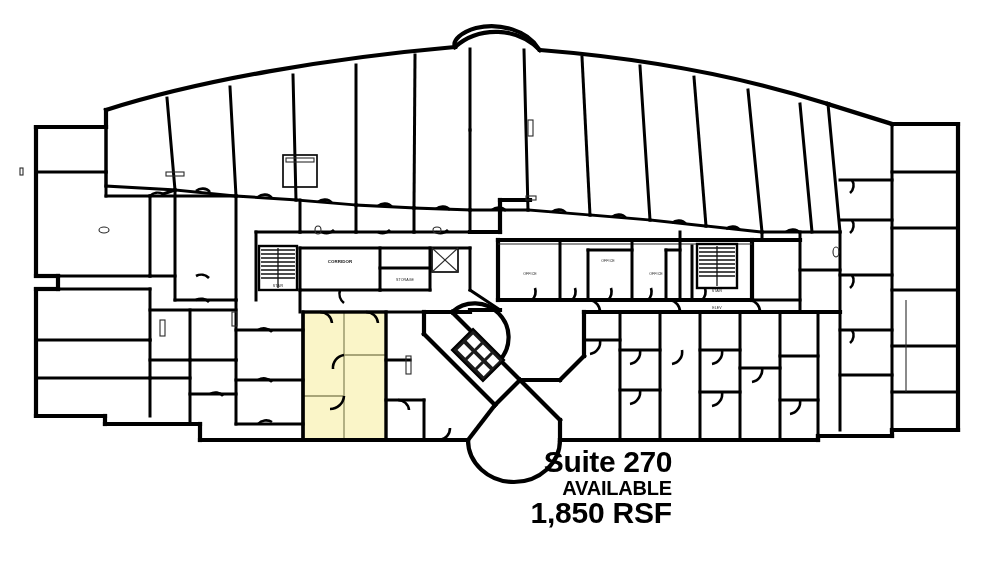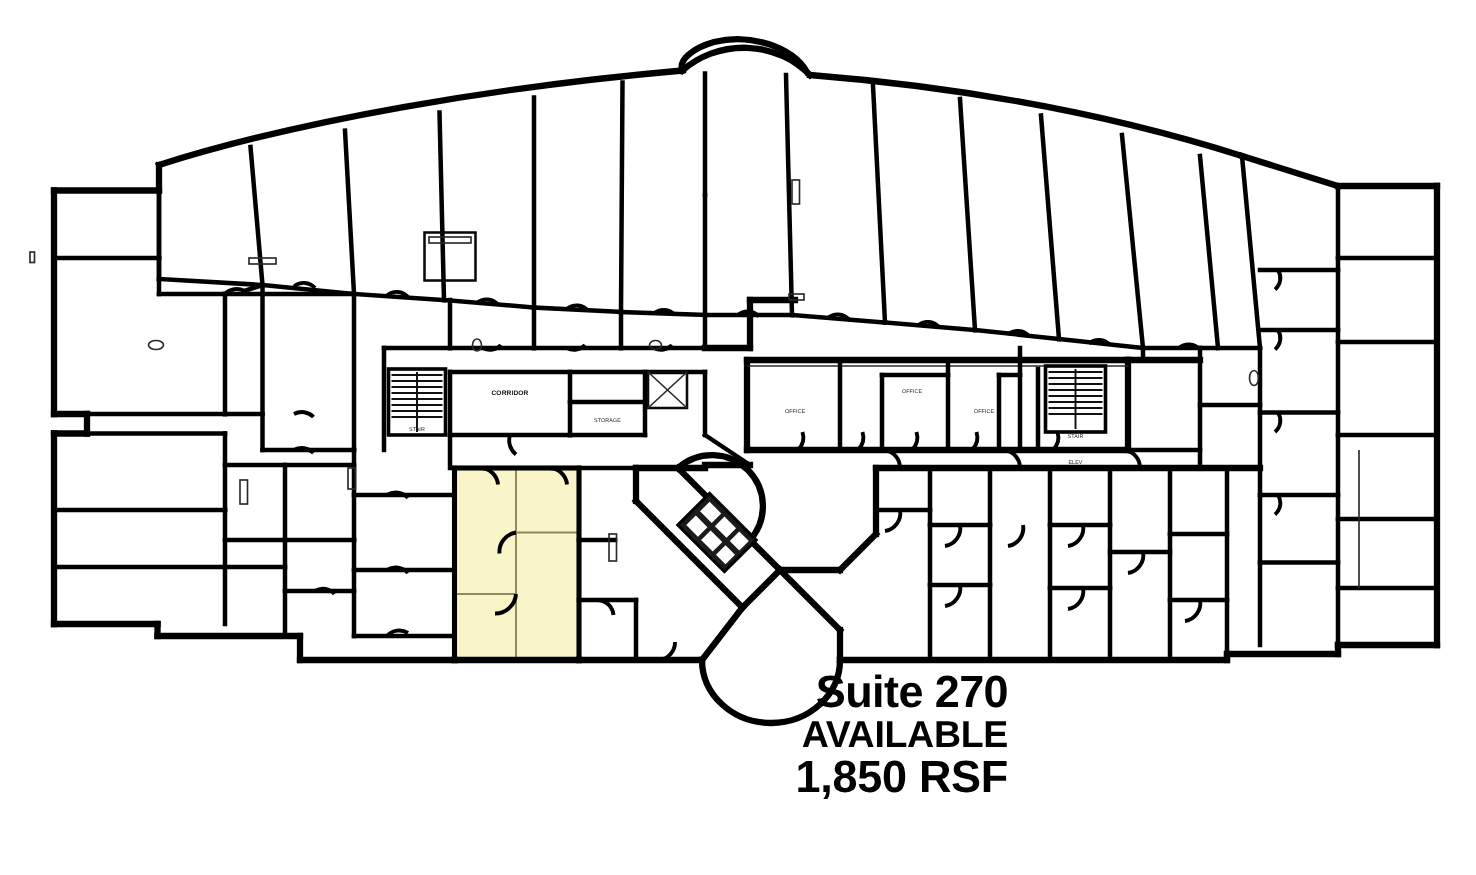--- a/index.html
+++ b/index.html
@@ -117,21 +117,21 @@
   }
   .caption-line {
     font-family: "Liberation Sans", sans-serif;
     font-weight: bold;
     color: #000000;
     line-height: 1.03;
     letter-spacing: -0.4px;
     white-space: nowrap;
   }
   .cap-1 { font-size: 30px; }
-  .cap-2 { font-size: 25px; letter-spacing: -0.2px; }
+  .cap-2 { font-size: 20px; letter-spacing: -0.2px; }
   .cap-3 { font-size: 30px; letter-spacing: -0.2px; }
 </style>
 </head>
 <body>
 
 <div id="floorplan-root">
 
   <svg class="plan" viewBox="0 0 984 583">
 
     <g>

